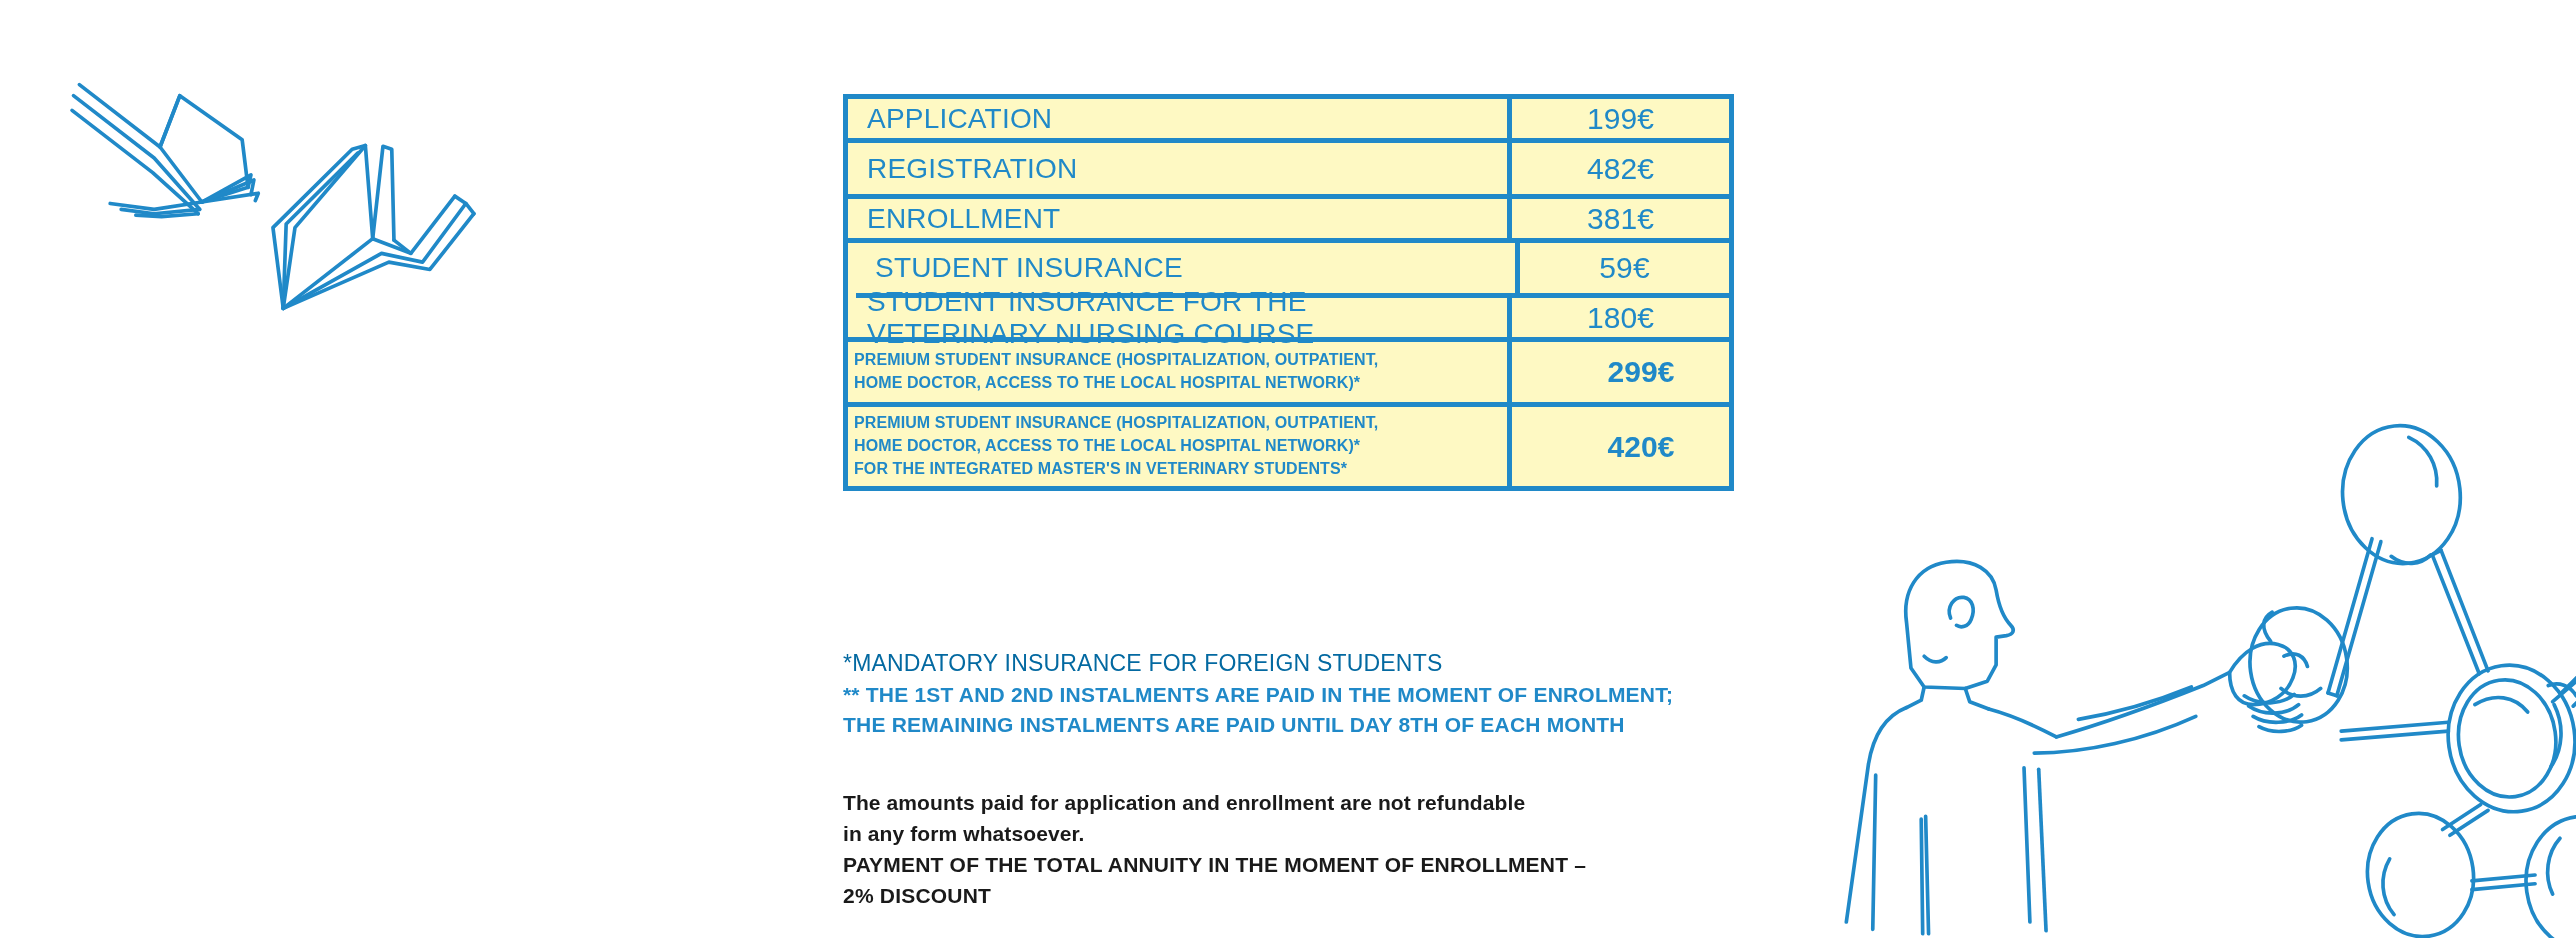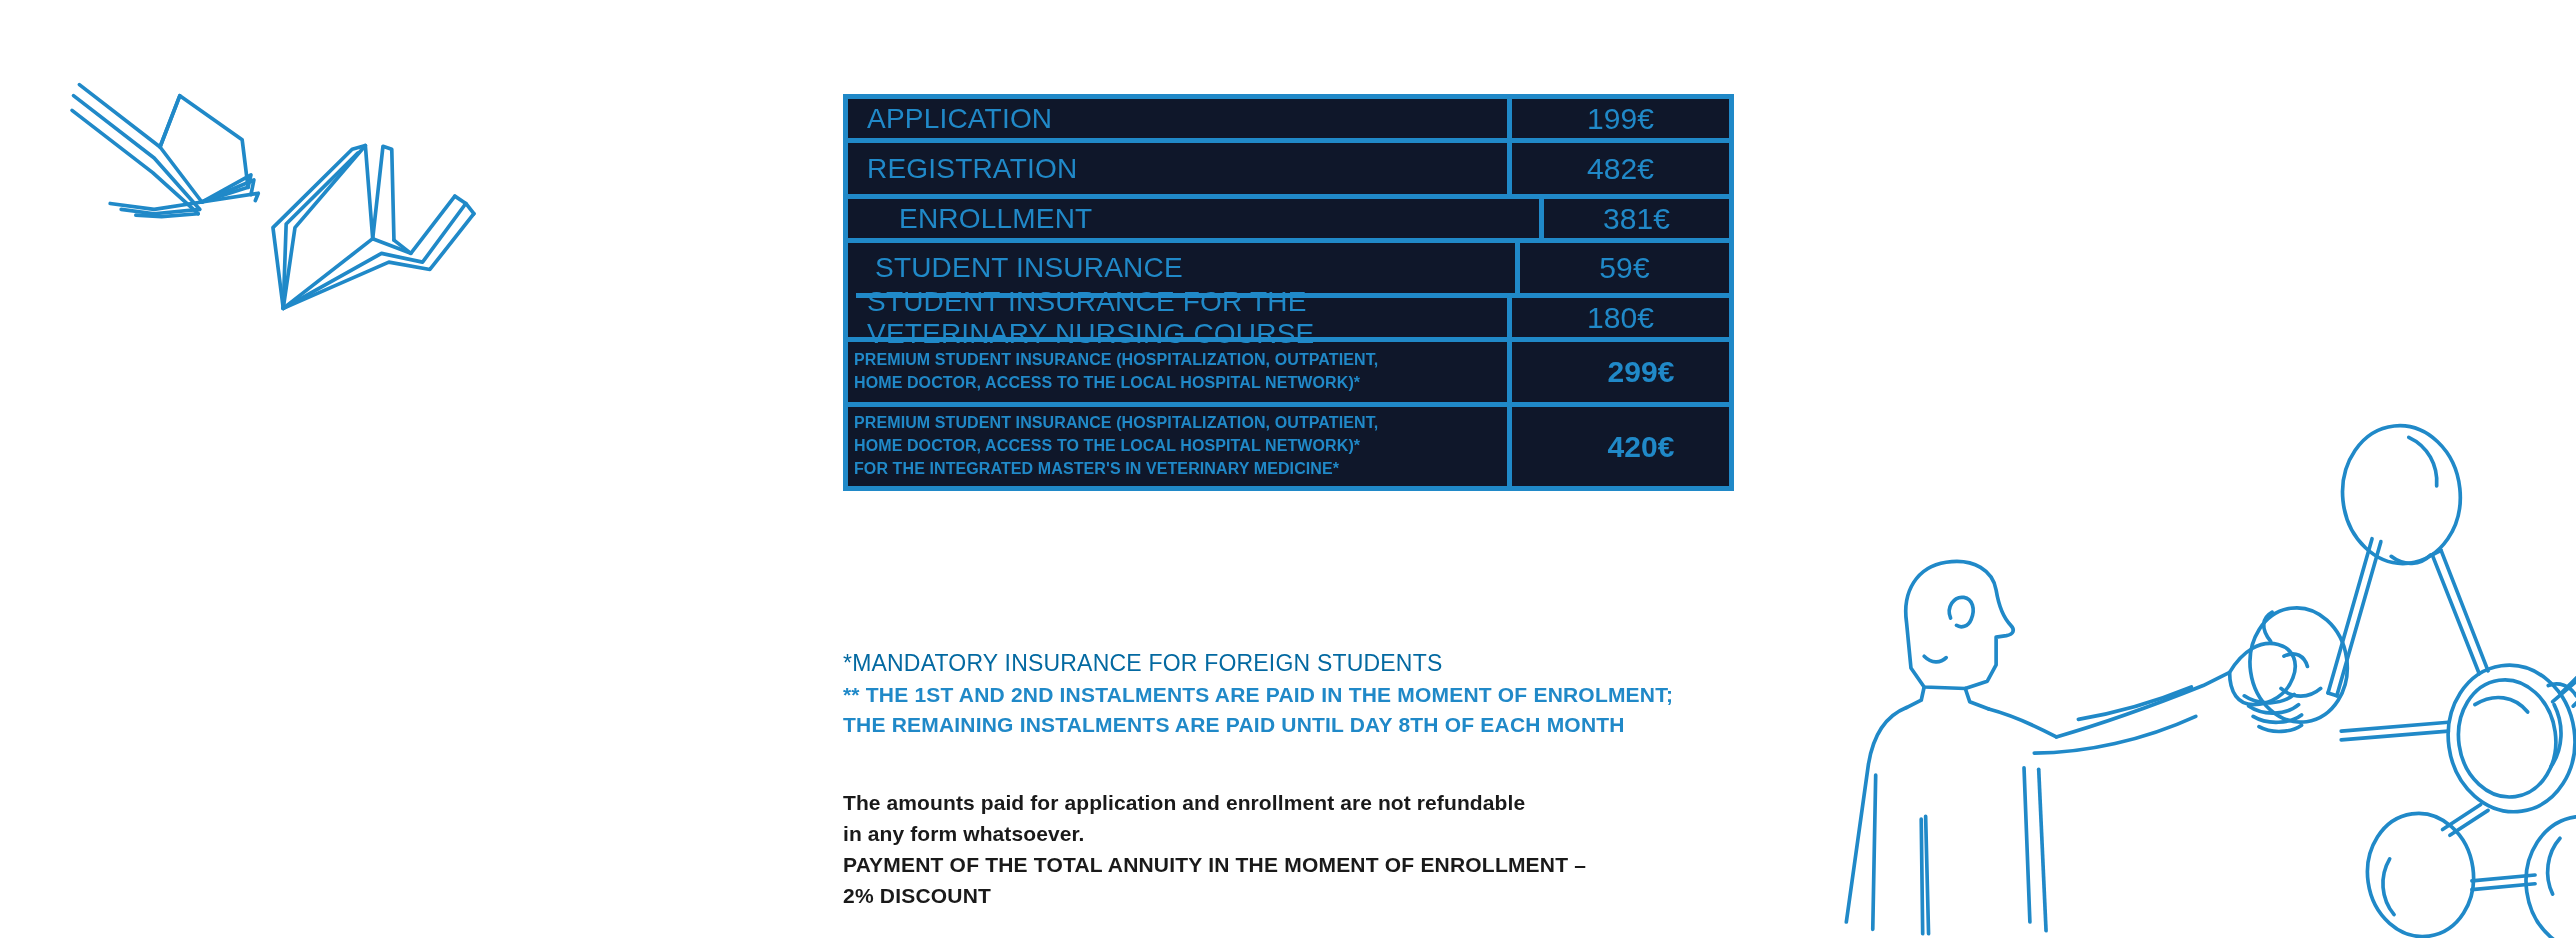--- a/index.html
+++ b/index.html
@@ -36,21 +36,21 @@
   }
 
   
   #fees-table {
     position: absolute;
     left: 843px;
     top: 94px;
     width: 891px;
     border: 5.1px solid #2089c8;
     box-sizing: border-box;
-    background: #0f172a;
+    background: #fef9c3;
   }
   .fee-row {
     display: flex;
     align-items: stretch;
     border-bottom: 5.1px solid #2089c8;
     box-sizing: border-box;
   }
   .fee-row:last-child {
     border-bottom: none;
   }
@@ -97,21 +97,21 @@
   }
 
   .fee-label .line {
     display: block;
     white-space: nowrap;
   }
 
   
   .h-r1 { height: 44px; }
   .h-r2 { height: 56px; }
-  .h-r3 { height: 44px; padding-left: 32px; }
+  .h-r3 { height: 44px; }
   .h-r4 { height: 55px; margin-left: 8px; }
   .h-r5 { height: 44px; }
   .h-r6 { height: 65px; }
   .h-r7 { height: 79px; }
 
   
   #notes-block {
     position: absolute;
     left: 843px;
     top: 648px;
@@ -225,21 +225,21 @@
       <span class="line">PREMIUM STUDENT INSURANCE (HOSPITALIZATION, OUTPATIENT,</span>
       <span class="line">HOME DOCTOR, ACCESS TO THE LOCAL HOSPITAL NETWORK)*</span>
     </div>
     <div class="fee-price">299€</div>
   </div>
 
   <div class="fee-row size-sm h-r7">
     <div class="fee-label">
       <span class="line">PREMIUM STUDENT INSURANCE (HOSPITALIZATION, OUTPATIENT,</span>
       <span class="line">HOME DOCTOR, ACCESS TO THE LOCAL HOSPITAL NETWORK)*</span>
-      <span class="line">FOR THE INTEGRATED MASTER'S IN VETERINARY MEDICINE*</span>
+      <span class="line">FOR THE INTEGRATED MASTER'S IN VETERINARY STUDENTS*</span>
     </div>
     <div class="fee-price">420€</div>
   </div>
 
 </div>
 
 <div id="notes-block">
   <div class="note-line note-mandatory">*MANDATORY INSURANCE FOR FOREIGN STUDENTS</div>
   <div class="note-line note-instalments">** THE 1ST AND 2ND INSTALMENTS ARE PAID IN THE MOMENT OF ENROLMENT;</div>
   <div class="note-line note-instalments">THE REMAINING INSTALMENTS ARE PAID UNTIL DAY 8TH OF EACH MONTH</div>

